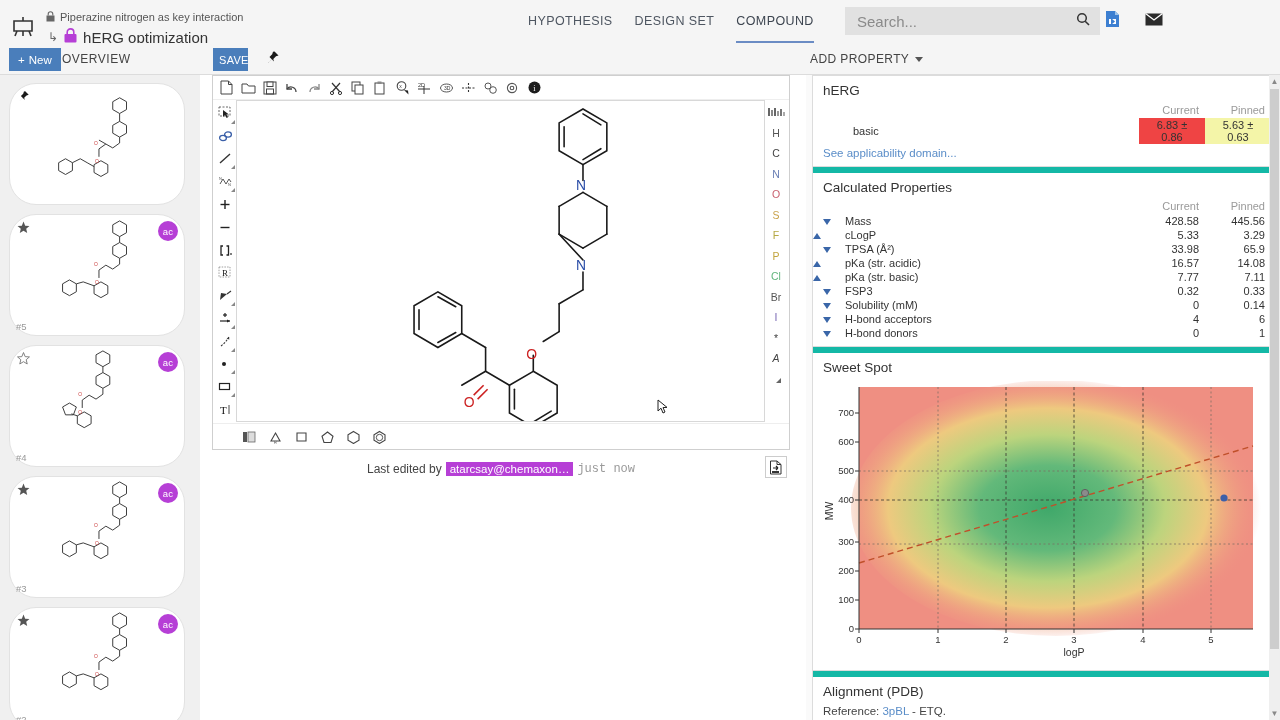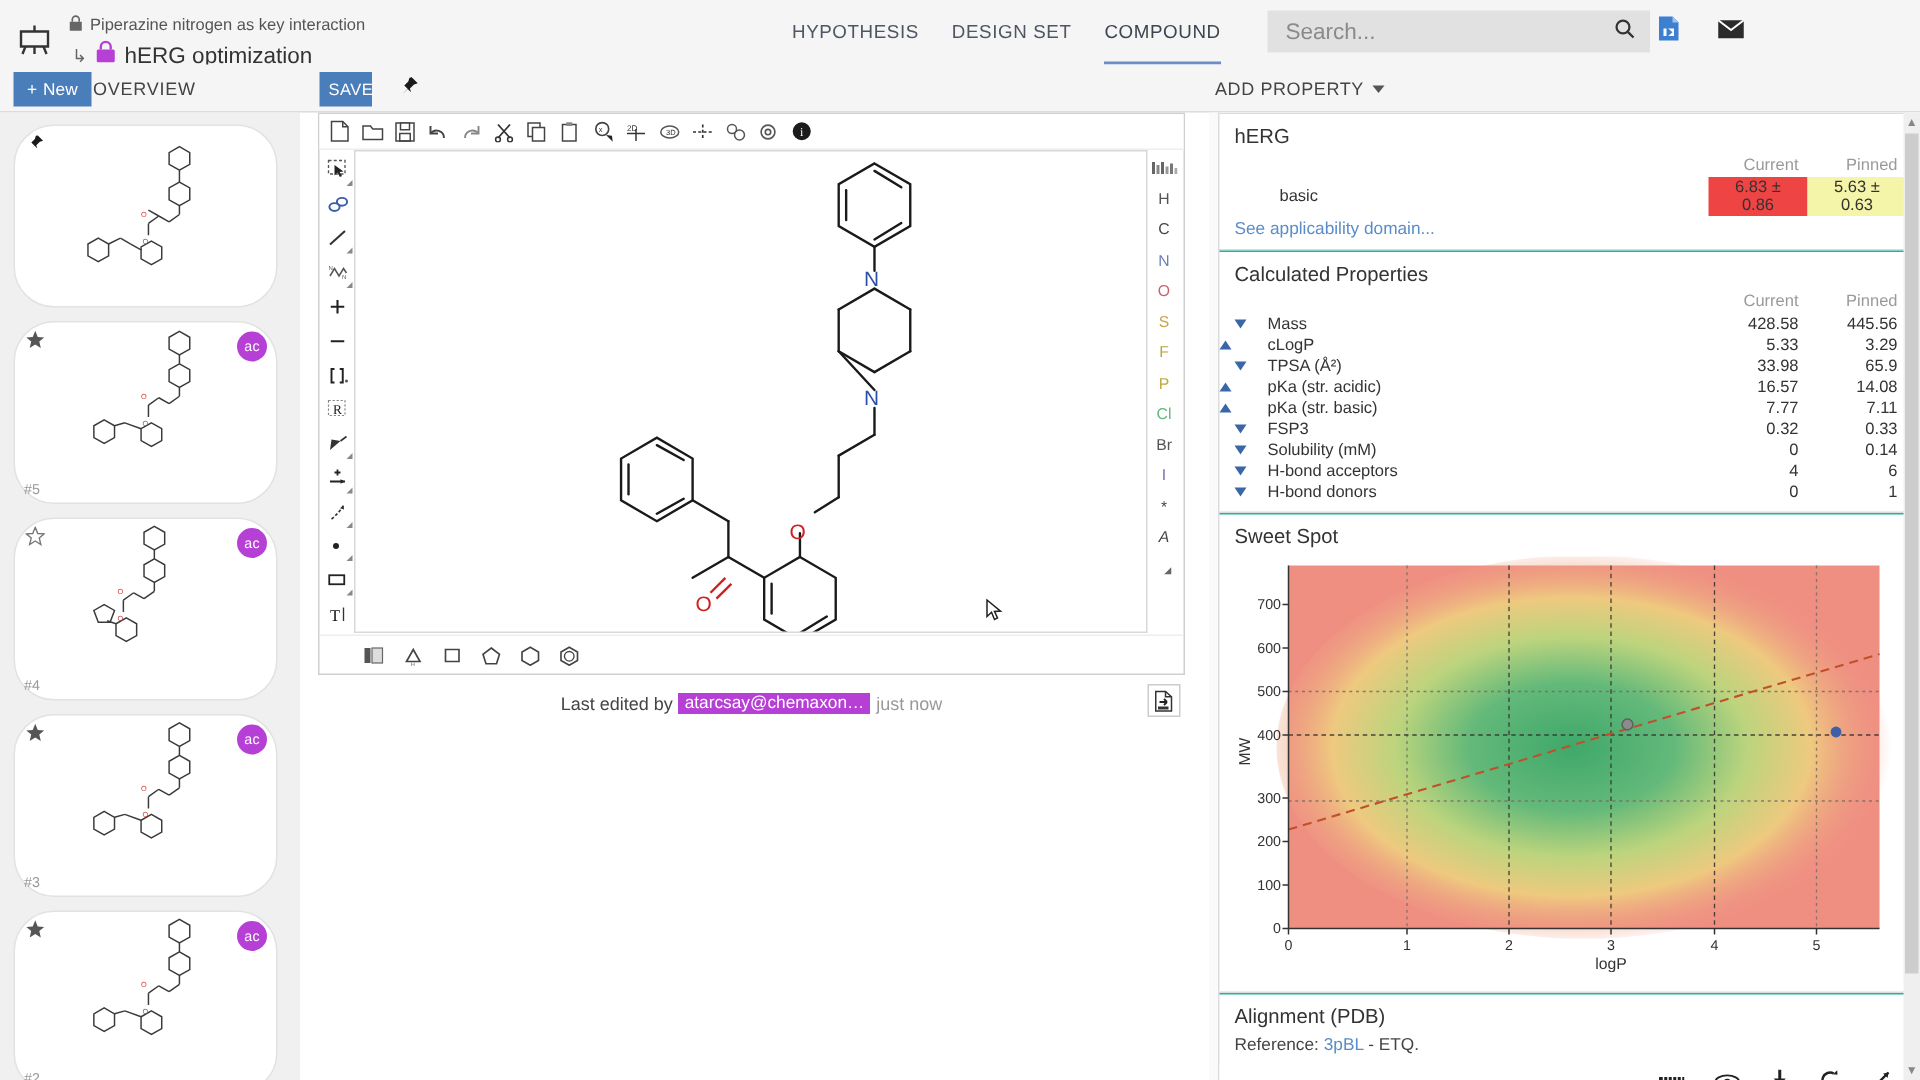--- a/index.html
+++ b/index.html
@@ -141,21 +141,21 @@
     display: flex; align-items: center; gap: 6px; padding-left: 26px;
     border-top: 1px solid #eee;
   }
   .bt-ico { width: 20px; height: 20px; display: flex; align-items: center; justify-content: center; cursor: pointer;}
 
   .last-edited {
     position: absolute; top: 458px; left: 212px; width: 578px; height: 22px;
     display: flex; align-items: center; justify-content: center; font-size: 12px; color: #444;
   }
   .le-user { background: #b63fd6; color: #fff; padding: 1px 4px; margin: 0 4px; font-size: 11.5px; }
-  .le-ago { color: #999; }
+  .le-ago { color: #999; font-family: Liberation Mono, monospace; }
   .le-export {
     position: absolute; left: 765px; top: 456px; width: 22px; height: 22px;
     border: 1px solid #ccc; background: #fff; display: flex; align-items: center;
     justify-content: center; cursor: pointer;
   }
 
   
   .right-panel {
     position: absolute; top: 75px; left: 806px; width: 474px; height: 660px;
     background: #fafafa; overflow: hidden;
@@ -174,21 +174,21 @@
   table.props td { padding: 1px 6px; color: #333; }
   table.props td.name { text-align: left; }
   table.props td.num { text-align: right; width: 66px; }
   .arrow-cell { width: 18px; text-align: center; padding-left: 8px !important;}
   .tri-up { display:inline-block; width:0;height:0;border-left:4px solid transparent;border-right:4px solid transparent;border-bottom:6px solid #3a66a8; }
   .tri-dn { display:inline-block; width:0;height:0;border-left:4px solid transparent;border-right:4px solid transparent;border-top:6px solid #3a66a8; }
   .pact-row td.num { width: 72px; }
   .hl-red { background: #ef4444; }
   .hl-yel { background: #f4f5a8; }
   .applic-link { font-size: 11.5px; color: #5a8dc8; padding: 3px 10px 7px 10px; cursor: pointer; }
-  .calc-title { font-size: 13.5px; color: #333; padding: 7px 10px 4px 10px; border-top: 1px solid #14b8a6;}
+  .calc-title { font-size: 13.5px; color: #333; padding: 7px 10px 4px 10px; border-top: 6px solid #14b8a6;}
 
   .chart-wrap { padding: 2px 8px 8px 8px; }
   .align-ref { font-size: 11.5px; padding: 2px 10px 6px 10px; color: #444; }
   .align-ref a { color: #5a8dc8; text-decoration: none; cursor: pointer; }
   .pdb-view { position: relative; height: 62px; overflow: hidden; background: #fff; }
   .pdb-tools { position: absolute; right: 10px; top: 4px; display: flex; gap: 20px; align-items: center; }
   .pdb-ico { cursor: pointer; }
 
   .rp-scroll { position: absolute; right: 0; top: 0; width: 11px; height: 645px; background: #efefef; }
   .rp-thumb { position: absolute; left: 1px; top: 14px; width: 9px; height: 560px; background: #cdcdcd; }

